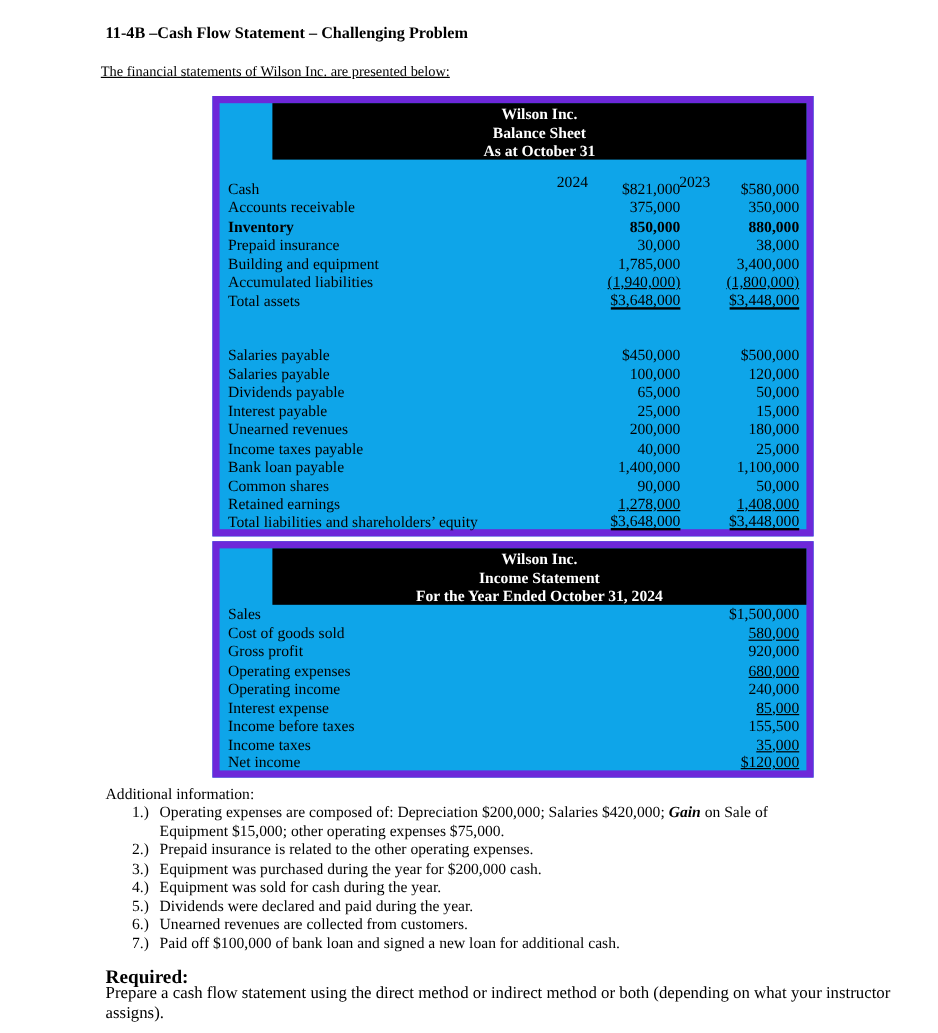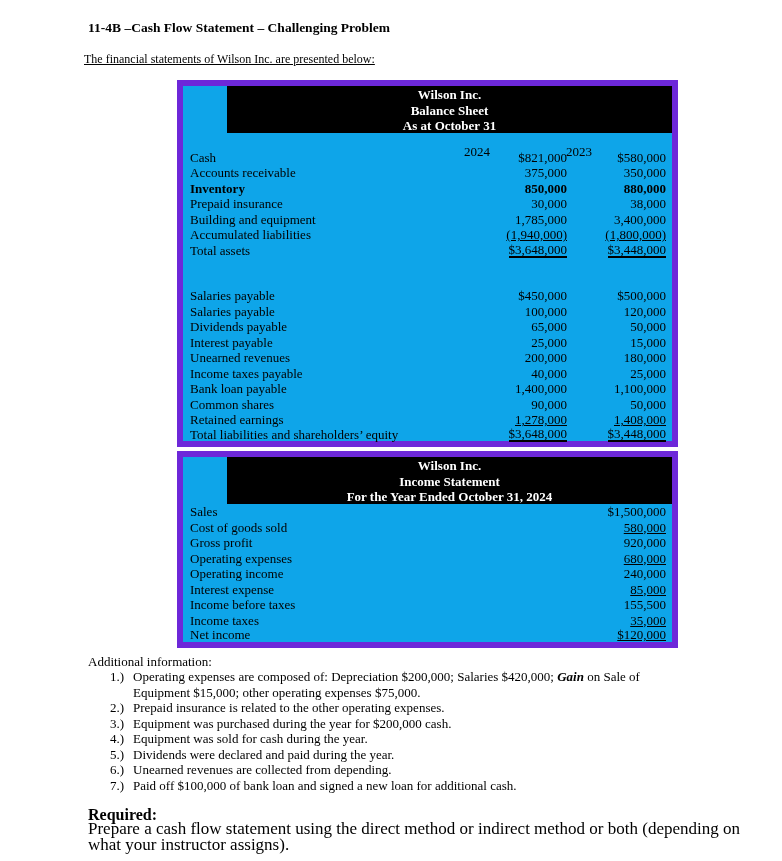--- a/index.html
+++ b/index.html
@@ -25,21 +25,21 @@
   .u1 { text-decoration:underline; }
   .u2 { border-bottom:2.5px solid #000; line-height:13px; }
   .yr { position:absolute; white-space:nowrap;margin-top:10px; }
 
   .addl { left:88px; top:654px; font-size:13px; white-space:nowrap; }
   .list { position:absolute; left:110px; top:669px; font-size:13px; }
   .li { position:relative; height:15.5px; line-height:15.5px; white-space:nowrap; }
   .li .n { position:absolute; left:0; }
   .li .t { position:absolute; left:23px; }
   .req-h { left:88px; top:806px; font-weight:bold; font-size:16px; }
-  .req-t { left:88px; top:821px; width:660px; font-size:17px; line-height:15.5px; }
+  .req-t { left:88px; top:821px; width:660px; font-size:14px; line-height:15.5px; }
 </style>
 </head>
 <body>
 
 <div class="abs title">11-4B –Cash Flow Statement – Challenging Problem</div>
 <div class="abs intro">The financial statements of Wilson Inc. are presented below:</div>
 
 <div class="box" style="left:177px; top:80px; width:445px; height:355px;">
   <div class="box-head" style="height:46px;">
     <div>Wilson Inc.</div>
@@ -203,21 +203,21 @@
   <div class="li">
     <span class="n">4.)</span>
     <span class="t">Equipment was sold for cash during the year.</span>
   </div>
   <div class="li">
     <span class="n">5.)</span>
     <span class="t">Dividends were declared and paid during the year.</span>
   </div>
   <div class="li">
     <span class="n">6.)</span>
-    <span class="t">Unearned revenues are collected from depending.</span>
+    <span class="t">Unearned revenues are collected from customers.</span>
   </div>
   <div class="li">
     <span class="n">7.)</span>
     <span class="t">Paid off $100,000 of bank loan and signed a new loan for additional cash.</span>
   </div>
 </div>
 
 <div class="abs req-h">Required:</div>
 <div class="abs req-t">Prepare a cash flow statement using the direct method or indirect method or both (depending on what your instructor assigns).</div>
 

